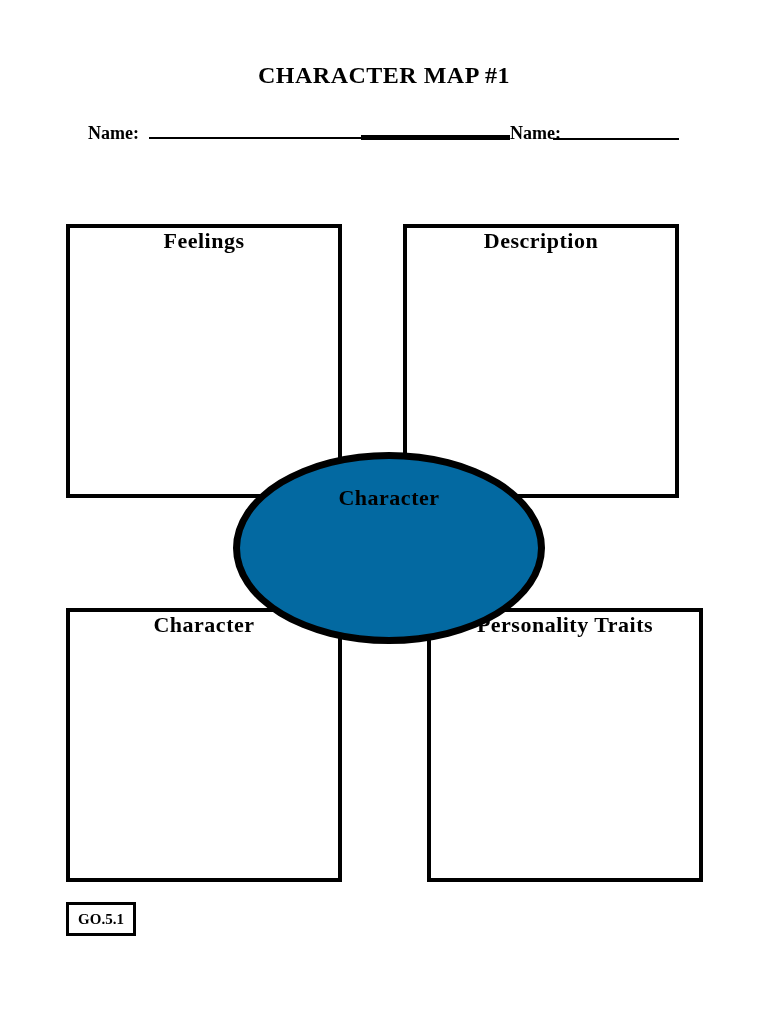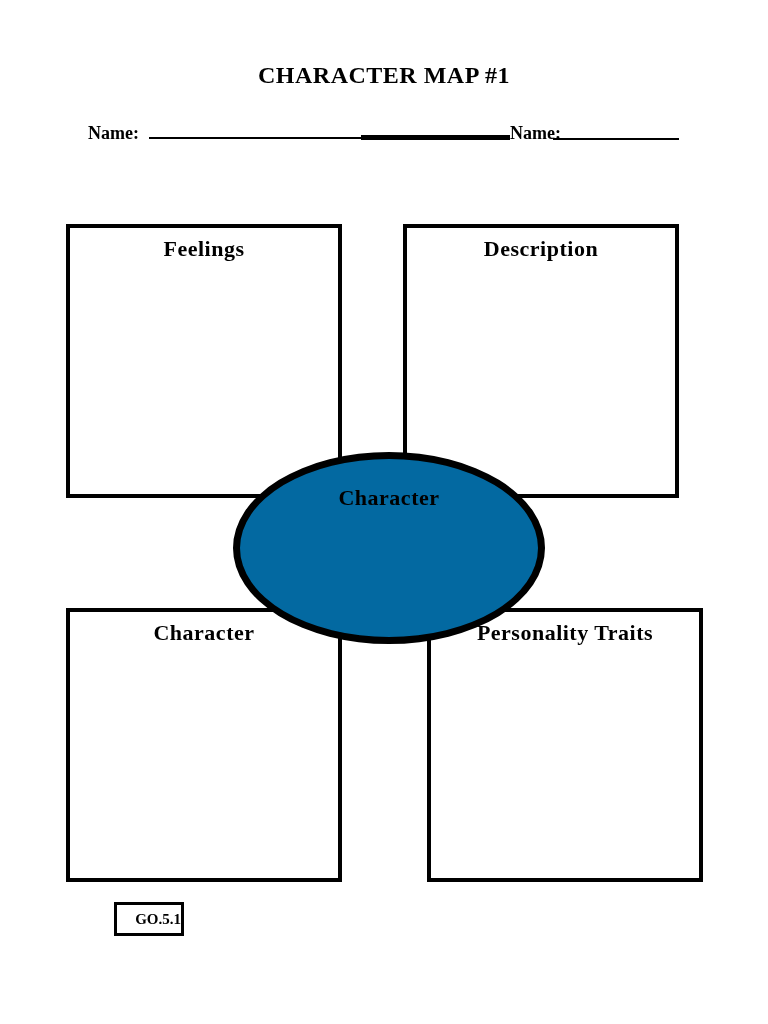--- a/index.html
+++ b/index.html
@@ -55,21 +55,20 @@
     box-sizing: border-box;
     border: 4px solid #000000;
     background: transparent;
     z-index: 1;
   }
   .qbox-feelings    { left: 66px;  top: 224px; width: 276px; height: 274px; }
   .qbox-description { left: 403px; top: 224px; width: 276px; height: 274px; }
   .qbox-behavior    { left: 66px;  top: 608px; width: 276px; height: 274px; }
   .qbox-personality { left: 427px; top: 608px; width: 276px; height: 274px; }
   .qbox-label {
-    margin-top: 8px;
     width: 100%;
     text-align: center;
     font-size: 22px;
     font-weight: bold;
     letter-spacing: 0.5px;
   }
 
   
   .oval {
     position: absolute;
@@ -98,25 +97,24 @@
   .code-badge {
     position: absolute;
     left: 66px;
     top: 902px;
     width: 70px;
     height: 34px;
     box-sizing: border-box;
     border: 3px solid #000000;
     display: flex;
     align-items: center;
-    justify-content: flex-end;
+    justify-content: center;
     font-size: 15px;
     font-weight: bold;
     z-index: 1;
-    margin-left: 48px;
   }
 </style>
 </head>
 <body>
 
 <div class="page">
 
   <h1 class="title">CHARACTER MAP #1</h1>
 
   <span class="form-label name-label">Name:</span>

